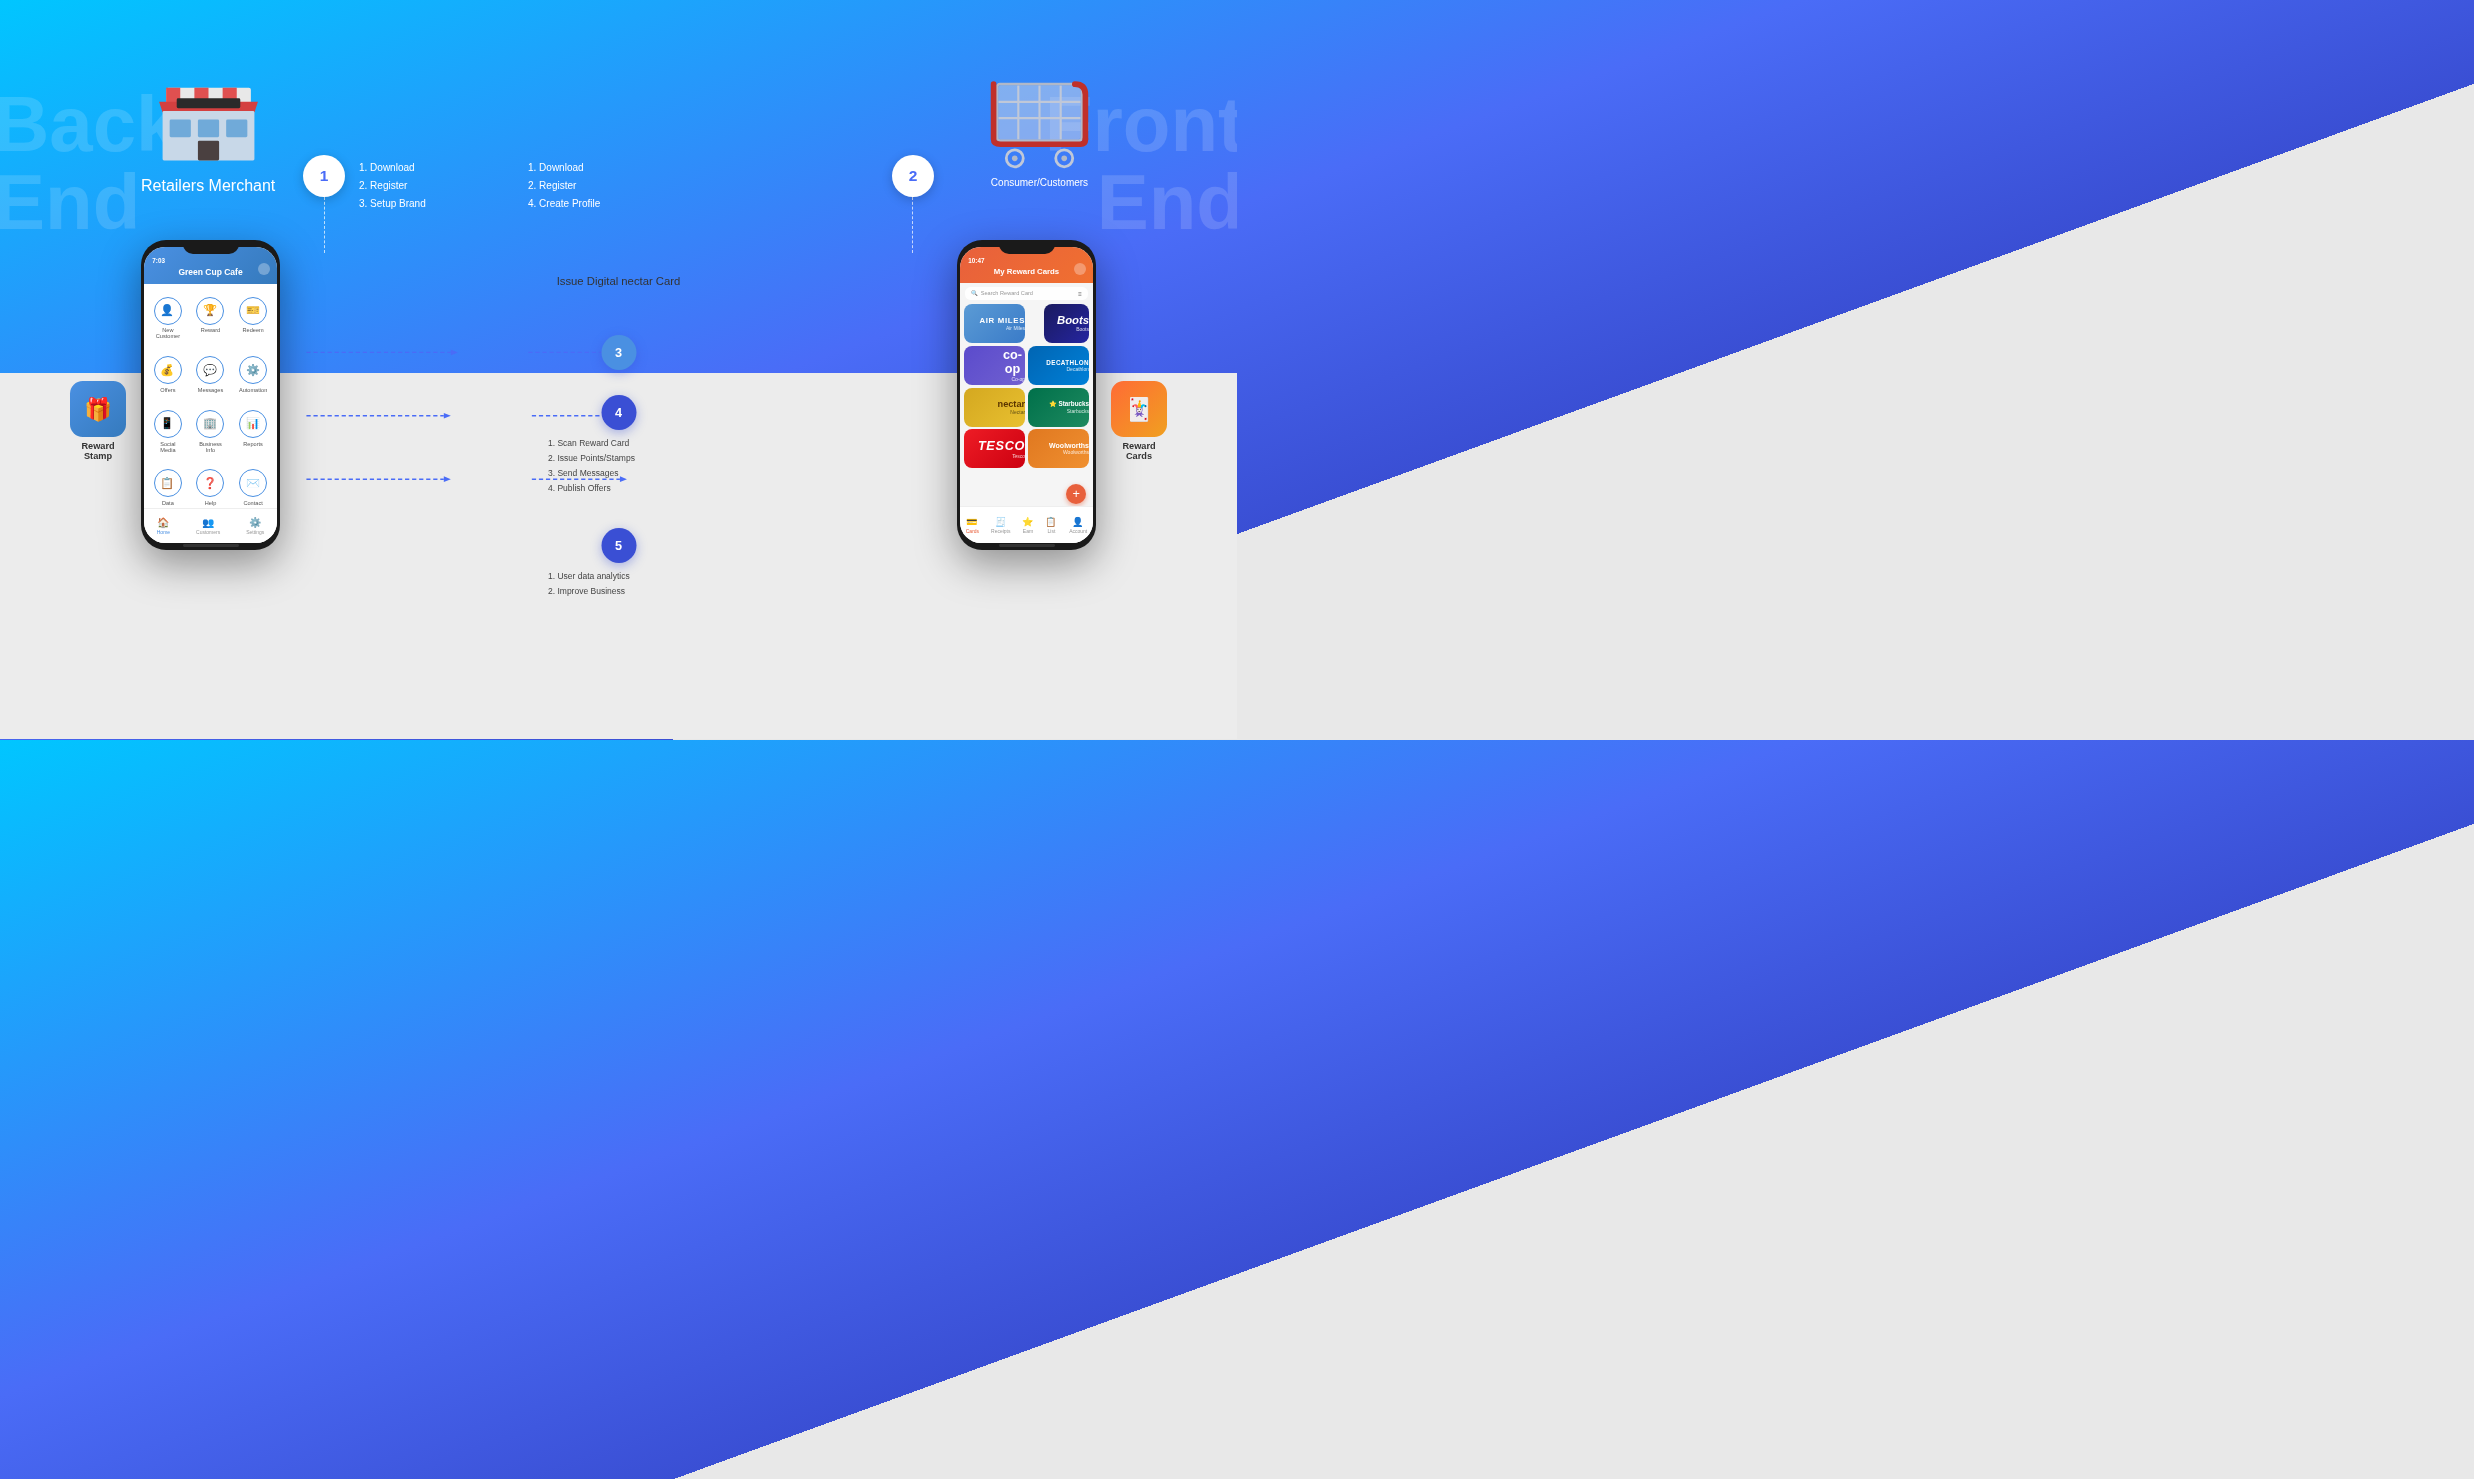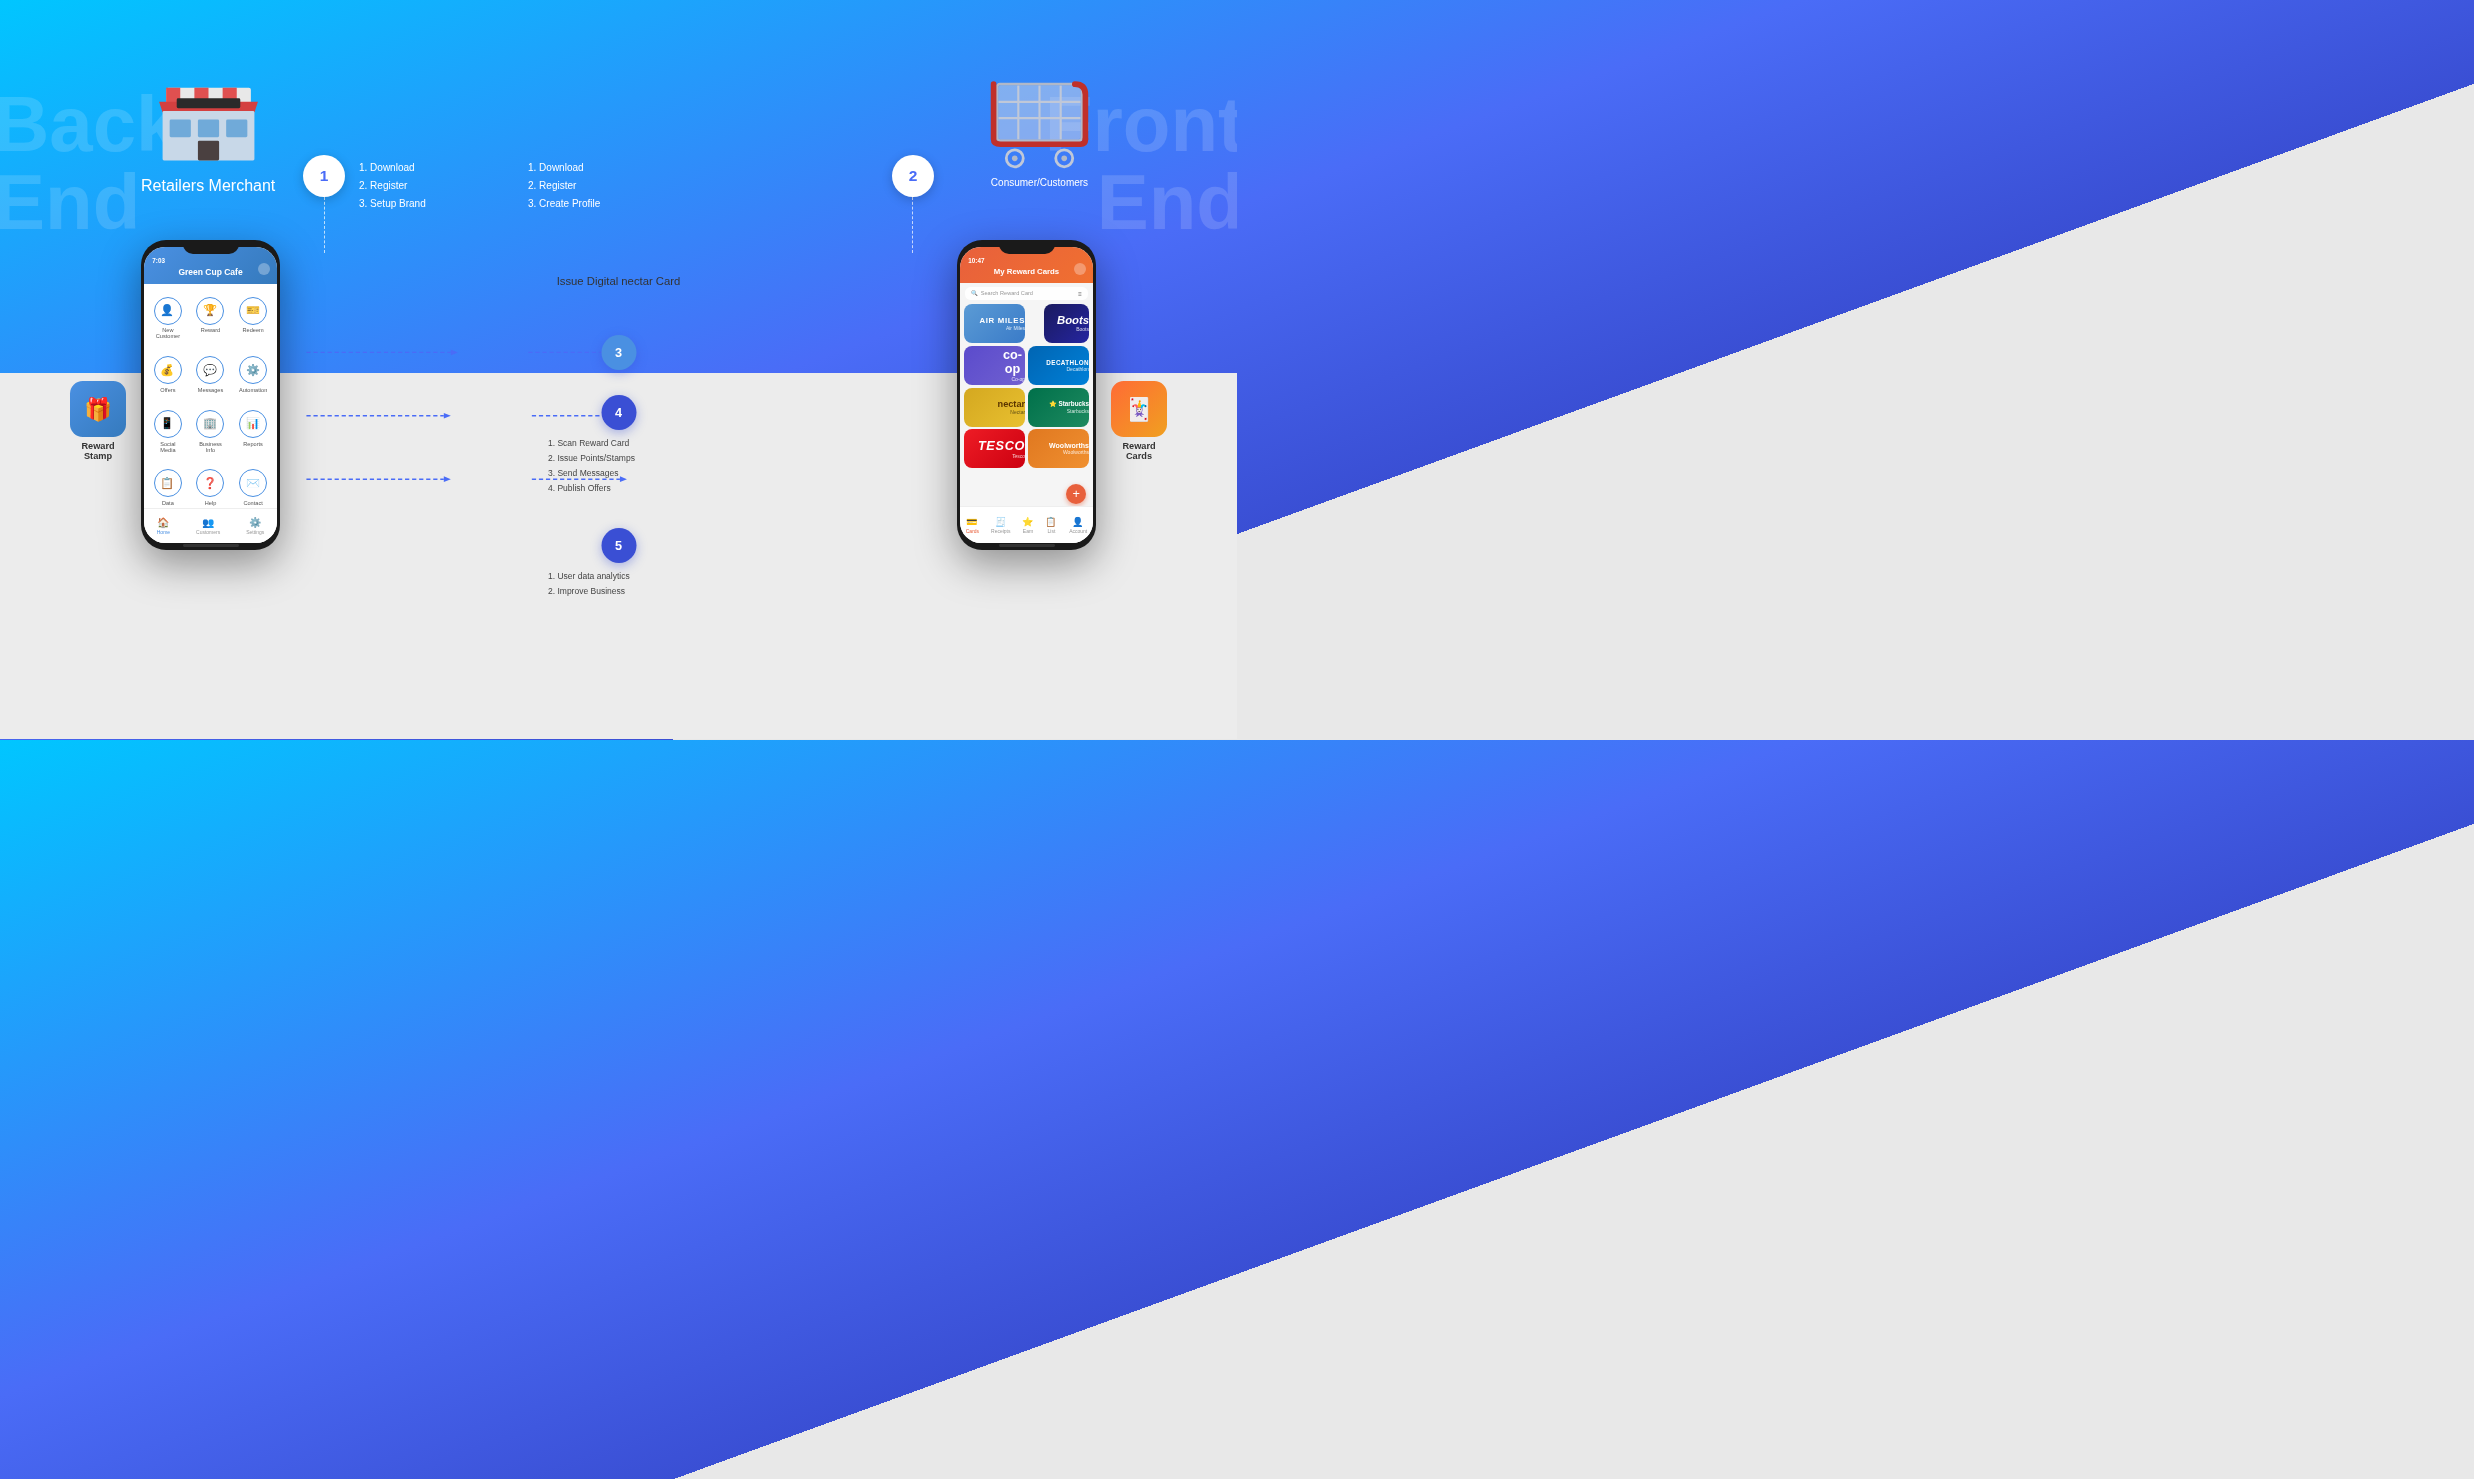--- a/index.html
+++ b/index.html
@@ -564,21 +564,21 @@
 
 <div class="steps-left">
   <div>1. Download</div>
   <div>2. Register</div>
   <div>3. Setup Brand</div>
 </div>
 
 <div class="steps-right">
   <div>1. Download</div>
   <div>2. Register</div>
-  <div>3. Create Profile</div>
+  <div>4. Create Profile</div>
 </div>
 
 <div class="vert-dash-1"></div>
 <div class="vert-dash-2"></div>
 
 <div class="issue-label">Issue Digital nectar Card</div>
 
 <svg class="connectors" viewBox="0 0 1756 1050" width="1237" height="740">
 
   <line x1="435" y1="500" x2="640" y2="500" stroke="#4a6cf7" stroke-width="2" stroke-dasharray="6,4"></line>

